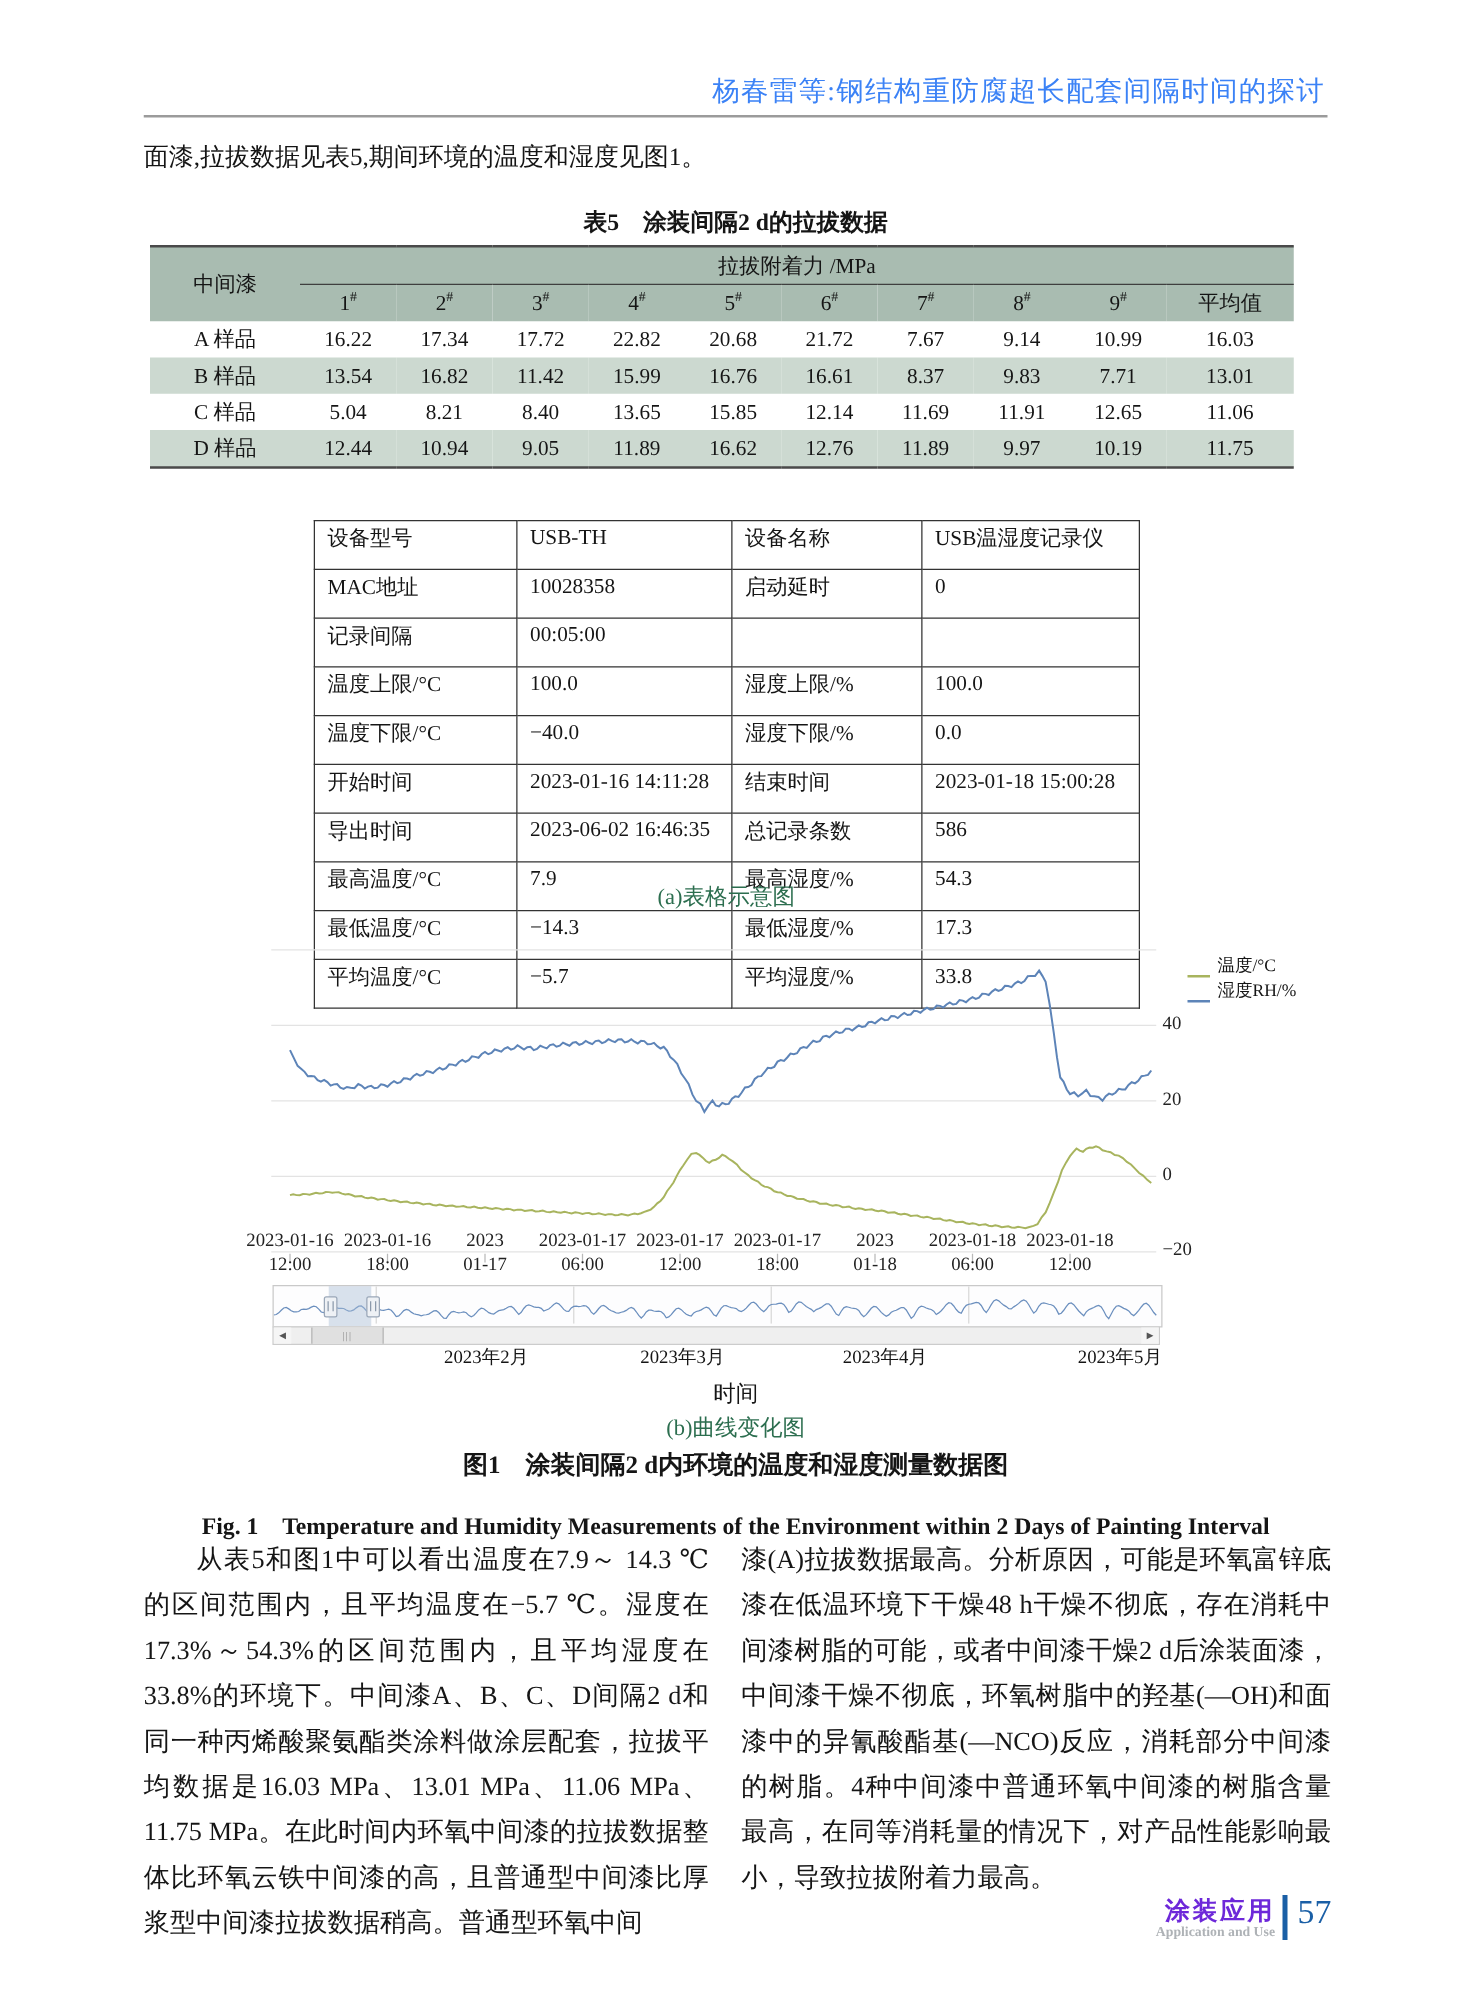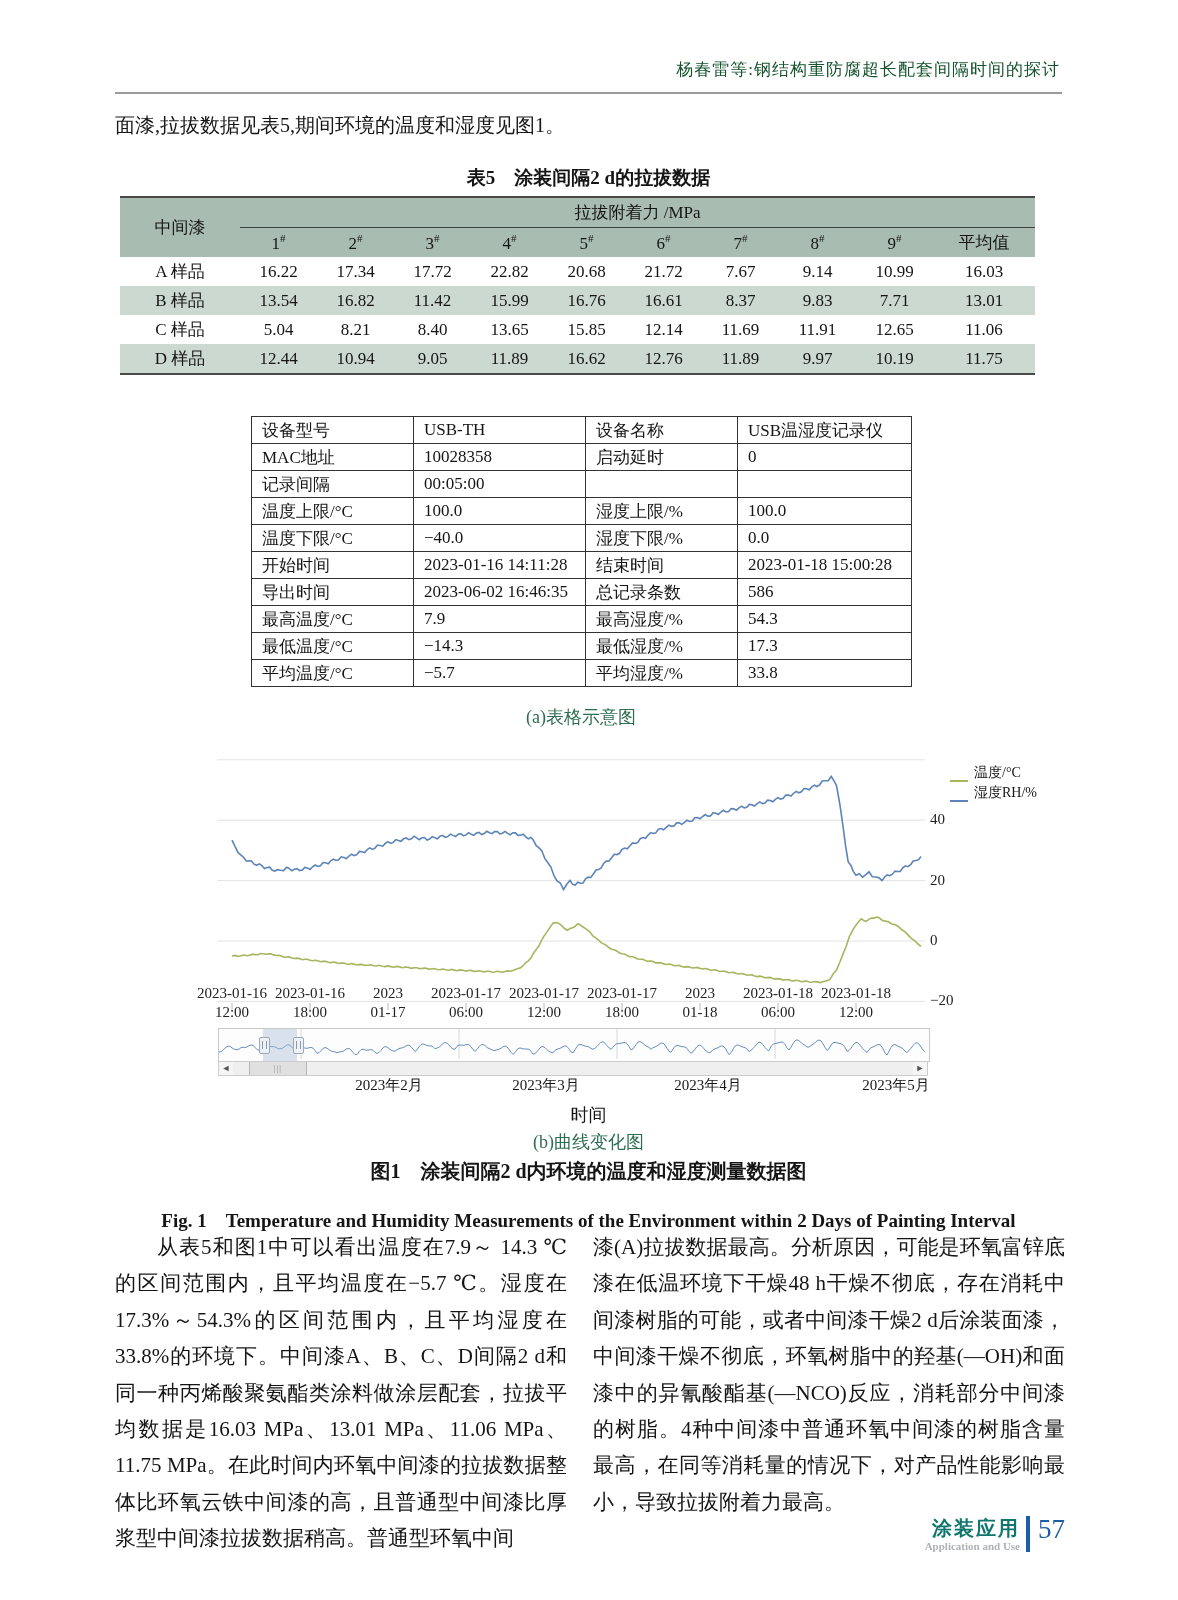--- a/index.html
+++ b/index.html
@@ -1,33 +1,33 @@
 <!DOCTYPE html>
 <html><head>
 <meta charset="utf-8">
 <style>
   html,body{margin:0;padding:0;background:#fff;}
   .page{position:relative;width:1178px;height:1600px;background:#fff;overflow:hidden;
         font-family:"Liberation Serif","DejaVu Serif",serif;color:#151515;}
   
-  .hdr{position:absolute;top:58px;right:118px;font-size:17px;color:#14532d;letter-spacing:1px;}
+  .hdr{position:absolute;top:58px;right:118px;font-size:22px;color:#3b82f6;letter-spacing:1px;}
   .hrule{position:absolute;top:92px;left:115px;width:947px;border-top:2px solid #9b9b9b;}
   .intro{position:absolute;top:112px;left:115px;font-size:20px;}
   
   .t5title{position:absolute;top:165px;left:115px;width:947px;text-align:center;font-weight:bold;font-size:19px;}
   table.t5{position:absolute;top:196px;left:120px;width:915px;border-collapse:collapse;font-size:17px;
            border-top:2px solid #4a4a4a;border-bottom:2px solid #4a4a4a;}
   table.t5 th,table.t5 td{font-weight:normal;text-align:center;height:29px;padding:0;}
   table.t5 thead th{background:#a9bcb1;}
   table.t5 .spanhdr{border-bottom:1px solid #3f3f3f;}
   table.t5 tbody tr:nth-child(even) td{background:#ccd9d0;}
   table.t5 sup{font-size:11px;}
   
   table.dev{position:absolute;top:416px;left:251px;border-collapse:collapse;font-size:17px;background:#fff;}
-  table.dev td{border:1px solid #333;height:26px;padding:0 4px 0 10px;}
+  table.dev td{border:1px solid #333;height:26px;padding:0 4px 12px 10px;}
   .capA{position:absolute;top:705px;left:251px;width:660px;text-align:center;color:#2c6e4f;font-size:18px;}
   
   .legend{position:absolute;top:762px;left:950px;font-size:14px;}
   .legend .entry{display:flex;align-items:flex-end;height:20px;}
   .legend .sw{display:inline-block;width:18px;border-top:2px solid #000;margin-right:6px;}
   .plot{position:absolute;top:752px;left:215px;}
   .ylab{position:absolute;left:930px;font-size:15px;color:#222;}
   .xtick{position:absolute;width:96px;text-align:center;font-size:15px;line-height:19px;color:#222;}
   .nav{position:absolute;top:1028px;left:218px;width:710px;height:32px;border:1px solid #c9c9c9;background:#fdfdfe;}
   .nav .sel{position:absolute;top:0;height:32px;background:rgba(170,190,215,.45);}
@@ -39,21 +39,21 @@
                  font-size:8px;line-height:13px;text-align:center;color:#888;letter-spacing:1px;}
   .month{position:absolute;top:1076px;width:130px;text-align:center;font-size:15px;}
   .xaxis-title{position:absolute;top:1103px;left:115px;width:947px;text-align:center;font-size:18px;}
   .capB{position:absolute;top:1130px;left:115px;width:947px;text-align:center;color:#2c6e4f;font-size:18px;}
   .figcn{position:absolute;top:1158px;left:115px;width:947px;text-align:center;font-weight:bold;font-size:20px;}
   .figen{position:absolute;top:1188px;left:115px;width:947px;text-align:center;font-weight:bold;font-size:19px;margin-top:20px;}
   
   .colL{position:absolute;top:1229px;left:115px;width:452px;font-size:21px;line-height:36.4px;text-align:justify;text-indent:2em;}
   .colR{position:absolute;top:1229px;left:593px;width:472px;font-size:21px;line-height:36.4px;text-align:justify;}
   
-  .ftcn{position:absolute;top:1515px;left:845px;width:175px;text-align:right;font-weight:bold;font-size:20px;color:#0f766e;letter-spacing:2px;}
+  .ftcn{position:absolute;top:1515px;left:845px;width:175px;text-align:right;font-weight:bold;font-size:20px;color:#6d28d9;letter-spacing:2px;}
   .ften{position:absolute;top:1540px;left:845px;width:175px;text-align:right;font-size:11px;color:#aeb2b6;font-weight:bold;}
   .ftbar{position:absolute;top:1516px;left:1026px;width:4px;height:36px;background:#1a5fa6;}
   .ftnum{position:absolute;top:1514px;left:1038px;font-size:27px;color:#1a5fa6;}
 </style>
 </head>
 <body>
 
 <div class="page">
 
   <div class="hdr">杨春雷等:钢结构重防腐超长配套间隔时间的探讨</div>

